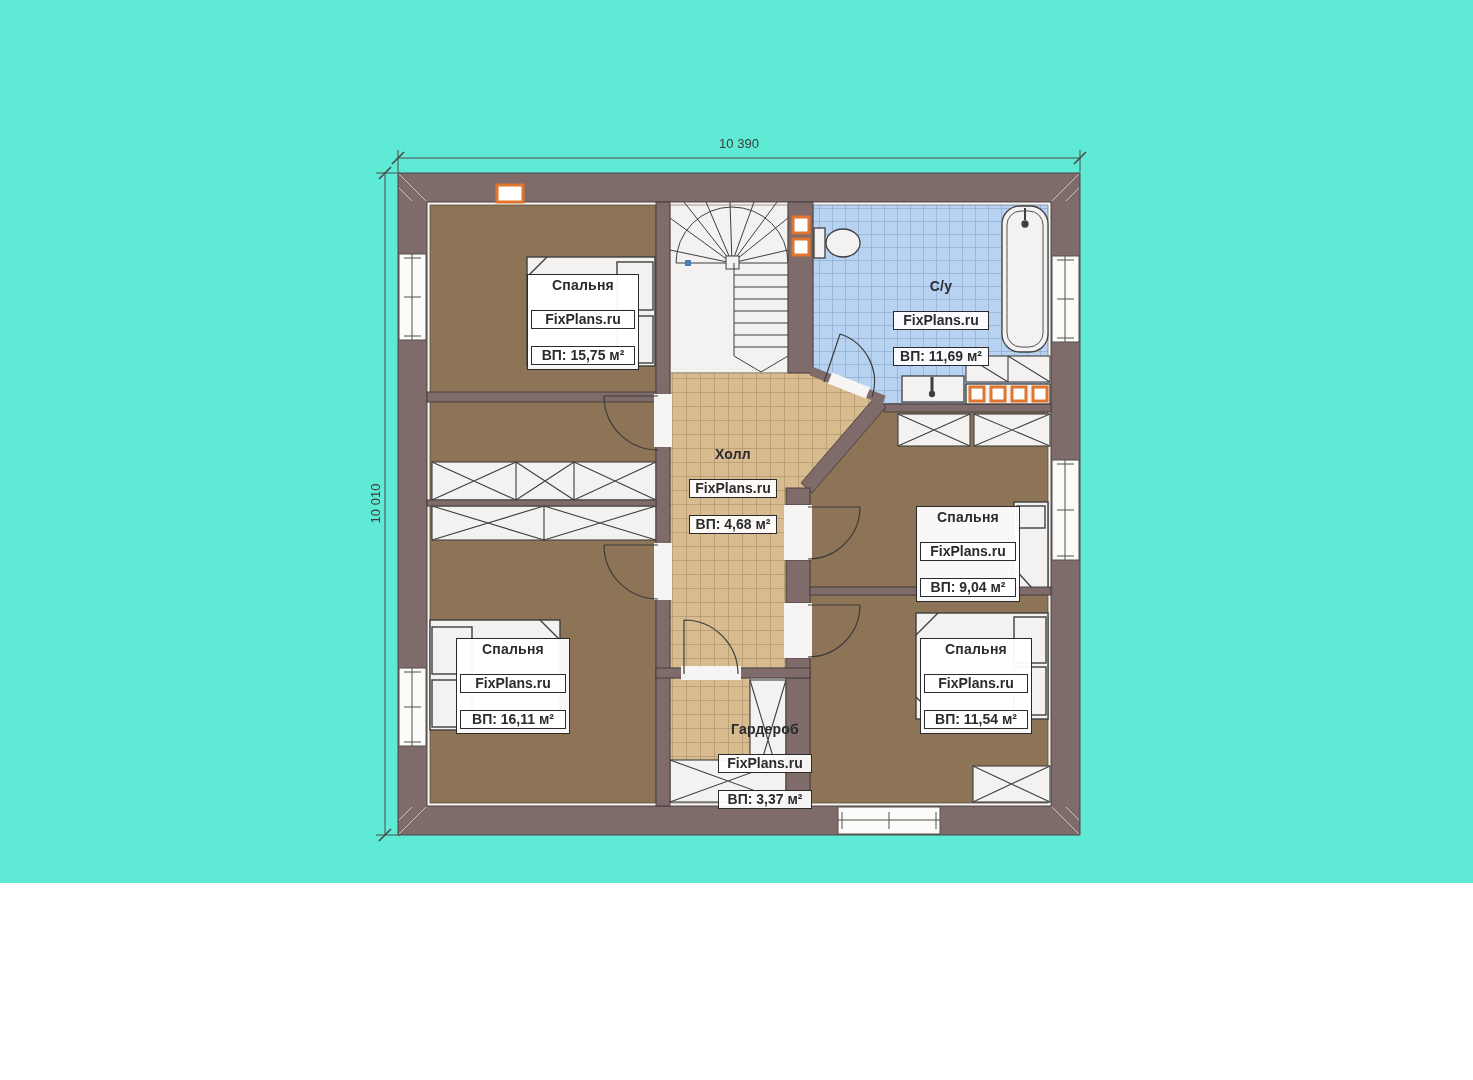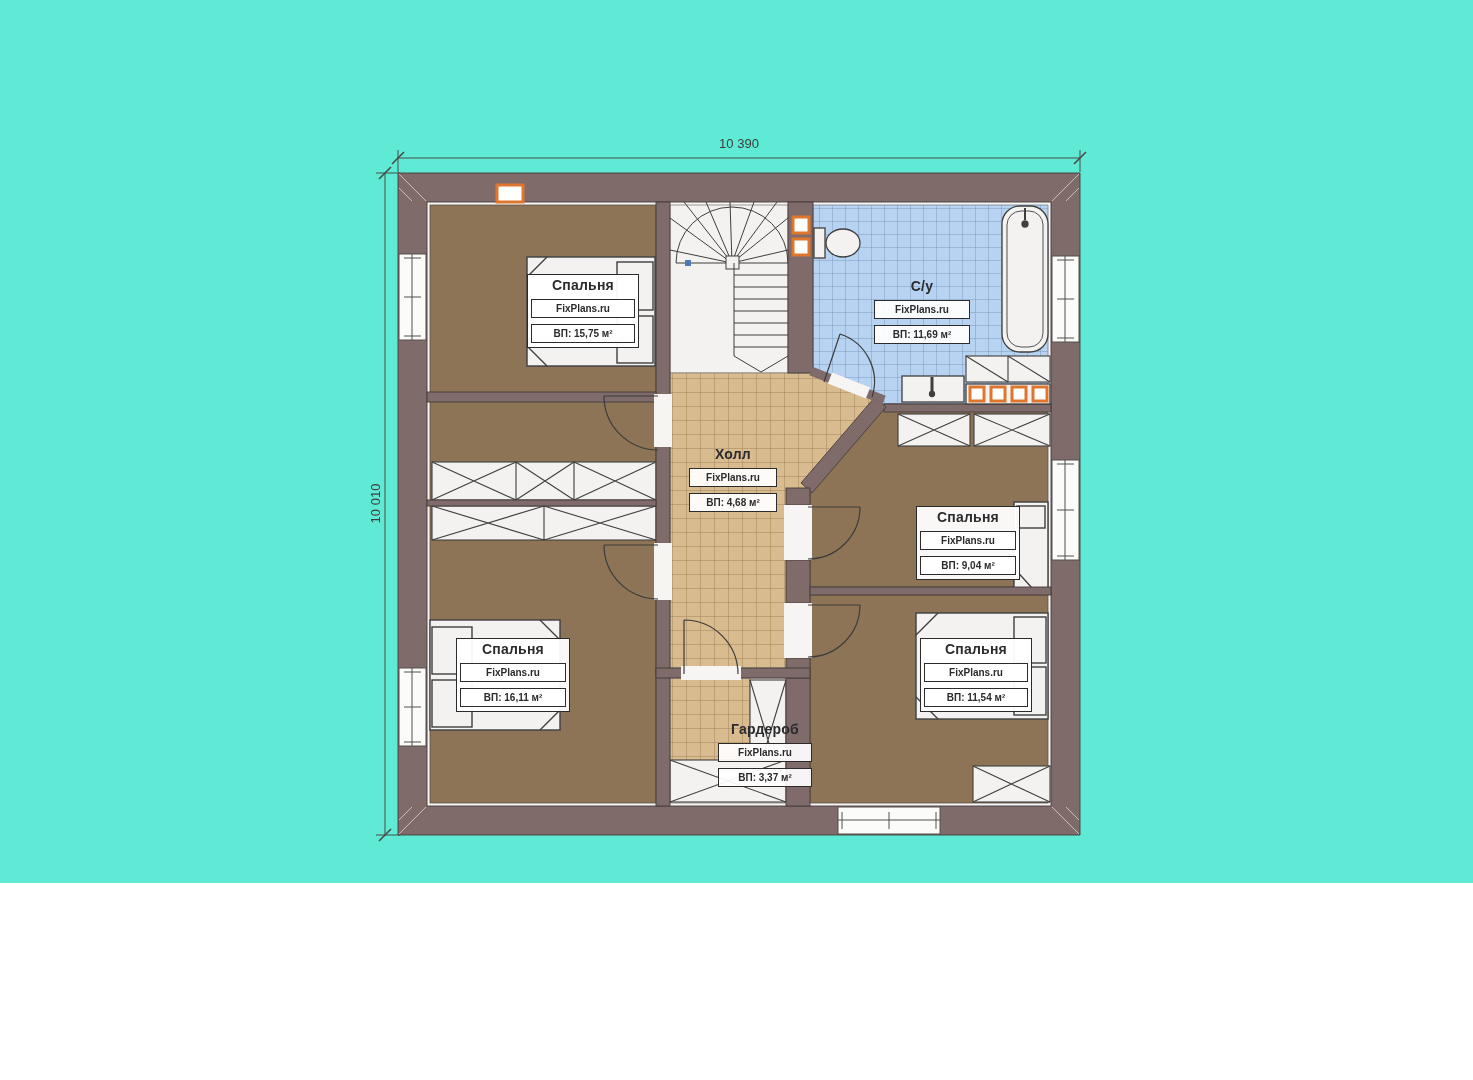--- a/index.html
+++ b/index.html
@@ -2,21 +2,21 @@
 <html><head>
 <meta charset="utf-8">
 <style>
   html,body{margin:0;padding:0;background:#ffffff;}
   #screenshot{position:relative;width:1473px;height:883px;background:#5eead4;overflow:hidden;
               font-family:"Liberation Sans", sans-serif;}
   svg{position:absolute;left:0;top:0;}
   .room-label{position:absolute;text-align:center;color:#2b2b2e;font-weight:bold;z-index:5;}
   .room-label .title{font-size:14px;margin-bottom:2px;letter-spacing:.2px;}
   .room-label .box{border:1.5px solid #2b2b2b;background:rgba(255,255,255,.93);
-                   font-size:10px;padding:0 3px;line-height:17px;margin-top:6px;white-space:nowrap;}
+                   font-size:14px;padding:0 3px;line-height:17px;margin-top:17px;white-space:nowrap;}
   .room-label.boxed{border:1.5px solid #2b2b2b;background:rgba(255,255,255,.95);padding:2px 3px 4px 3px;}
   .dim{position:absolute;font-size:13px;color:#3d3d3d;z-index:5;}
   .dim-top{left:659px;top:136px;width:160px;text-align:center;}
   .dim-left{left:310px;top:496px;width:130px;text-align:center;
             transform:rotate(-90deg);transform-origin:center center;}
 </style>
 </head>
 <body>
 
 <div id="screenshot">
@@ -232,21 +232,21 @@
 
 <div class="dim dim-top">10 390</div>
 <div class="dim dim-left">10 010</div>
 
 <div class="room-label boxed" style="left:527px;top:274px;width:104px;">
   <div class="title">Спальня</div>
   <div class="box">FixPlans.ru</div>
   <div class="box">ВП: 15,75 м²</div>
 </div>
 
-<div class="room-label" style="left:874px;top:278px;width:96px;">
+<div class="room-label" style="left:893px;top:278px;width:96px;">
   <div class="title">С/у</div>
   <div class="box">FixPlans.ru</div>
   <div class="box">ВП: 11,69 м²</div>
 </div>
 
 <div class="room-label" style="left:689px;top:446px;width:88px;">
   <div class="title">Холл</div>
   <div class="box">FixPlans.ru</div>
   <div class="box">ВП: 4,68 м²</div>
 </div>

